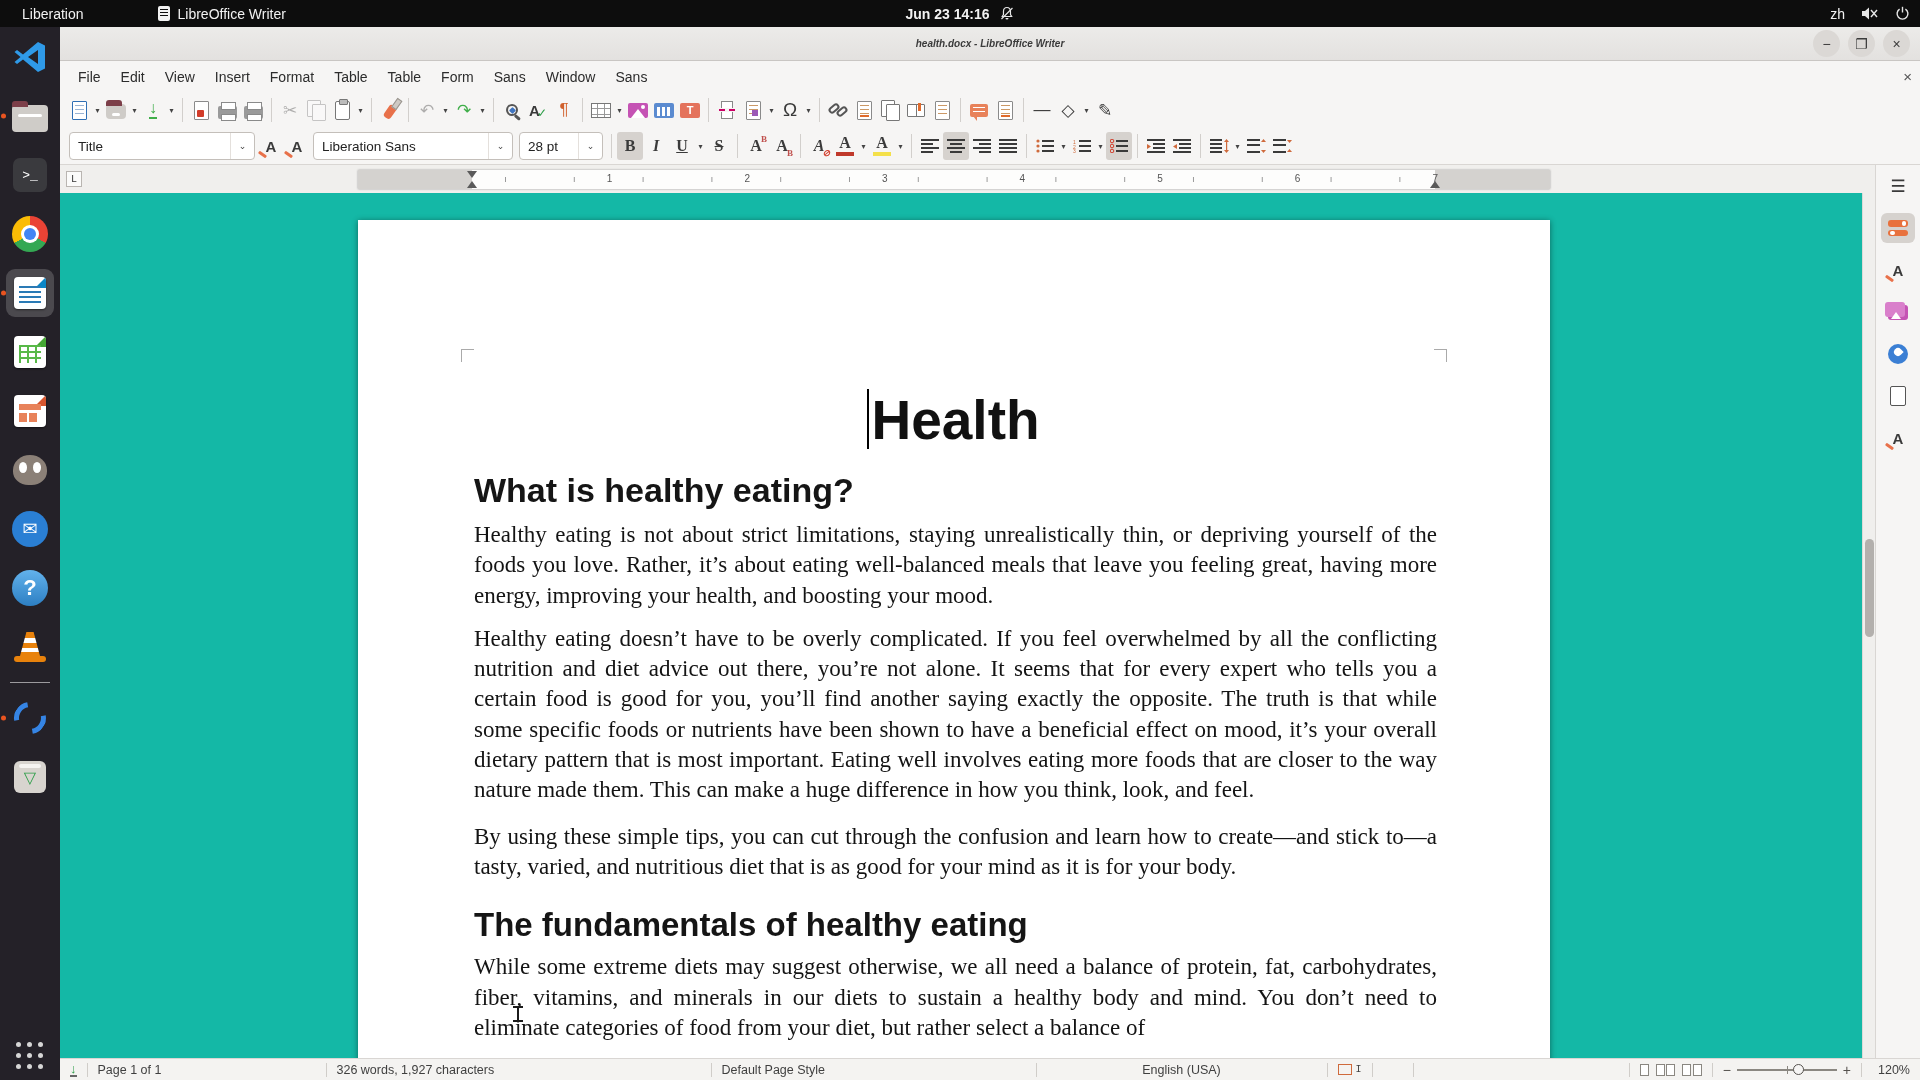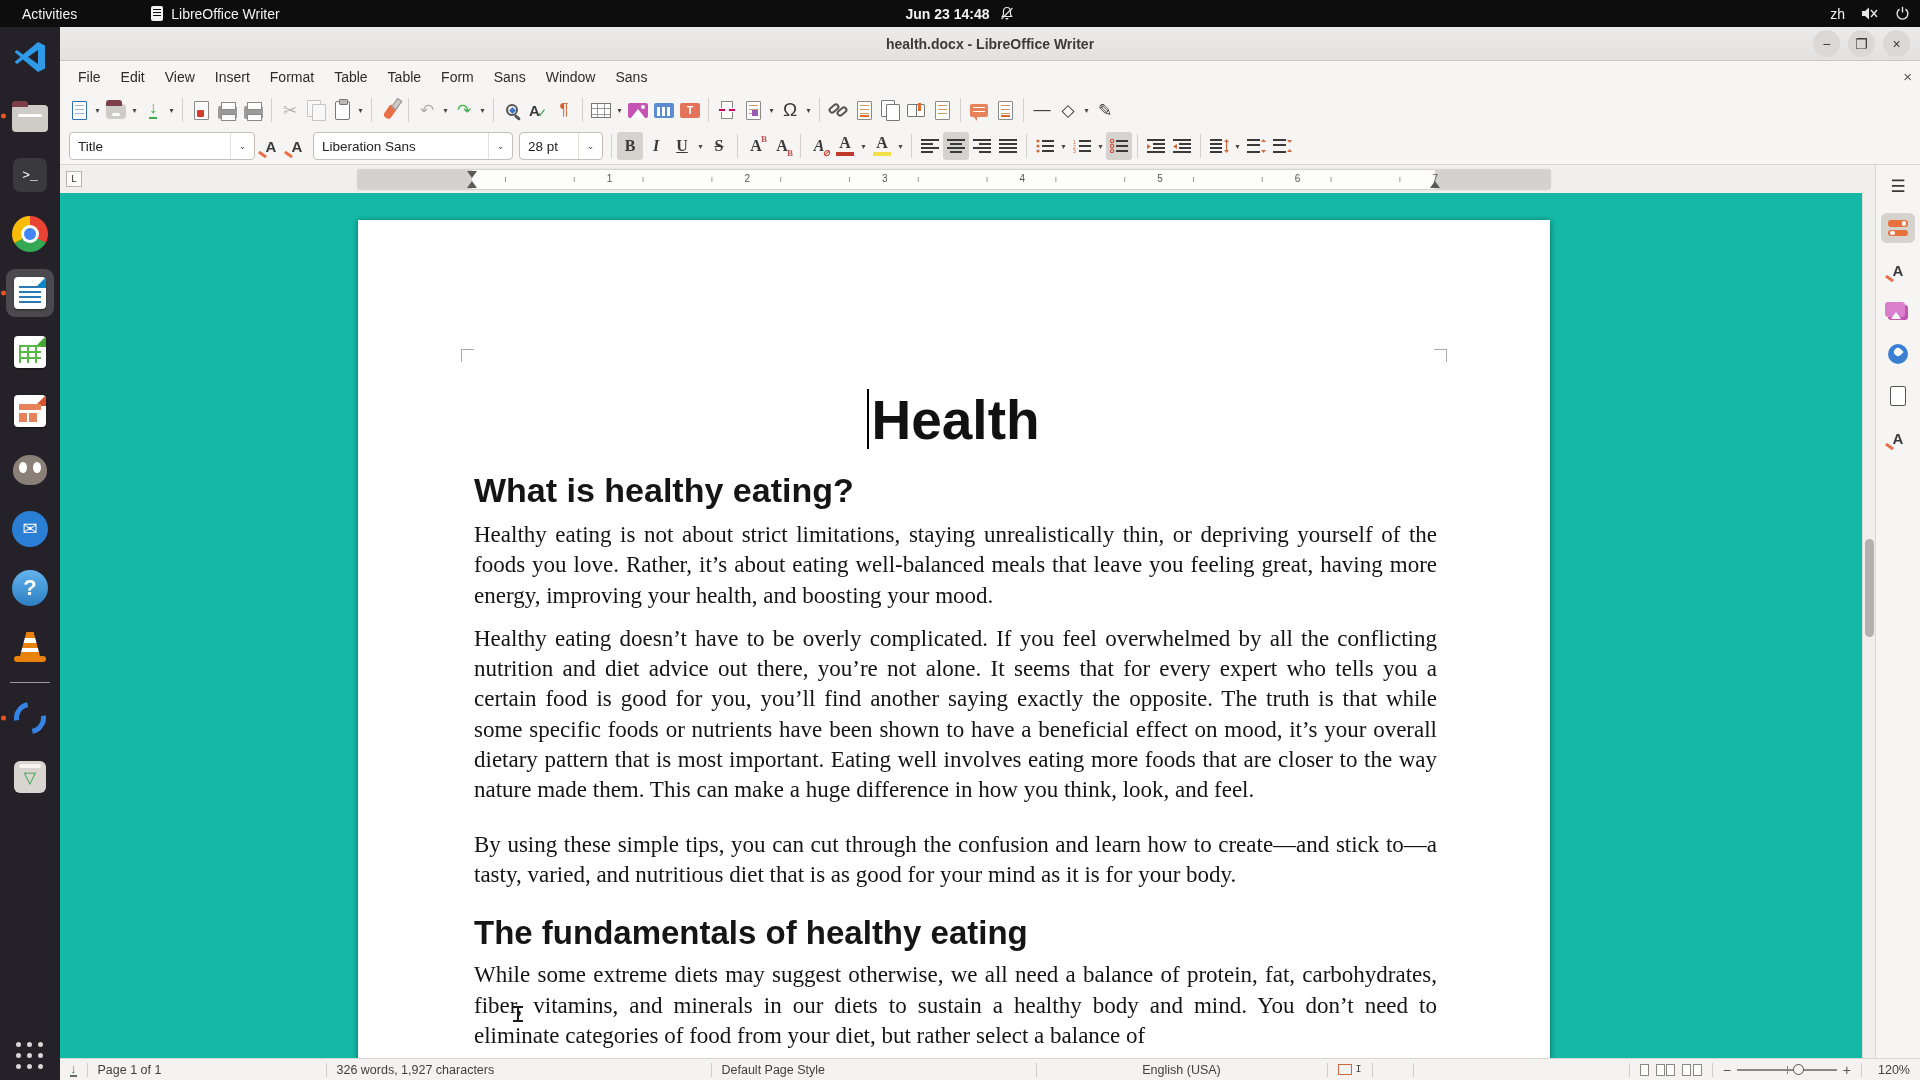--- a/index.html
+++ b/index.html
@@ -60,21 +60,21 @@
   .update-ic { width:32px; height:32px; border-radius:50%; border:5px solid #3584e4; border-top-color:transparent; border-bottom-color:transparent; transform:rotate(35deg); }
   .trash-ic { width:32px; height:32px; background:#d8d4cf; border-radius:6px; display:flex; align-items:center; justify-content:center; color:#2e9e49; font-size:16px; position:relative; }
   .trash-ic::before { content:""; position:absolute; top:3px; left:5px; right:5px; height:4px; background:#f5f3f1; border-radius:2px; }
   .vscode-ic svg { display:block; }
   .appgrid { width:34px; height:34px; display:grid; grid-template-columns:repeat(3,1fr); gap:5px; padding:3px; }
   .appgrid i { width:5px; height:5px; border-radius:50%; background:#d6d6d6; }
 
   
   .window { position:absolute; left:60px; top:27px; width:1860px; height:1053px; display:flex; flex-direction:column; background:#f6f5f4; }
   .titlebar { height:34px; background:linear-gradient(#ecebe9,#e3e1df); border-bottom:1px solid #c9c6c3; position:relative; display:flex; align-items:center; justify-content:center; }
-  .titlebar .wtitle { font-size:14px; font-weight:bold; color:#3b3b3b; }
+  .titlebar .wtitle { font-size:10px; font-weight:bold; color:#3b3b3b;font-style:italic; }
   .win-btns { position:absolute; right:10px; top:3px; display:flex; gap:8px; }
   .win-btn { width:27px; height:27px; border-radius:50%; background:#dbd8d5; color:#3b3b3b; display:flex; align-items:center; justify-content:center; font-size:14px; }
   .menubar { height:31px; background:#f6f5f4; display:flex; align-items:center; padding-left:8px; font-size:14px; color:#2c2c2c; position:relative; }
   .menu-item { padding:4px 10px; border-radius:3px; }
   .menu-close { position:absolute; right:8px; font-size:15px; color:#555; }
 
   
   .toolbar1 { height:36px; display:flex; align-items:center; padding-left:6px; background:#f6f5f4; }
   .toolbar2 { height:37px; display:flex; align-items:center; padding-left:6px; background:#f6f5f4; border-bottom:1px solid #d9d6d3; }
   .tsep { width:1px; height:24px; background:#d2cfcc; margin:0 5px; flex:0 0 auto; }
@@ -202,27 +202,27 @@
   .zs-line::before { content:""; position:absolute; left:50%; top:-3px; width:1.5px; height:8px; background:#8a8781; }
   .zs-knob { position:absolute; left:56px; top:-5px; width:11px; height:11px; border-radius:50%; background:#f6f5f4; border:1.5px solid #55524e; }
   .zs-pm { font-size:14px; color:#55524e; line-height:1; }
 
   .mini { font-size:10px; }
 </style>
 </head>
 <body>
 
 <div class="topbar">
-  <div class="tb-activities">Activities</div>
+  <div class="tb-activities">Liberation</div>
   <div class="tb-app">
     <span class="tb-doc-glyph"></span>
     <span>LibreOffice Writer</span>
   </div>
   <div class="tb-clock">
-    <span>Jun 23 14:48</span>
+    <span>Jun 23 14:16</span>
     <svg width="15" height="15" viewBox="0 0 15 15">
       <path d="M7.5 1.5 C5 1.5 4 3.5 4 5.5 L4 8.5 L2.8 10.5 L12.2 10.5 L11 8.5 L11 5.5 C11 3.5 10 1.5 7.5 1.5 Z" fill="none" stroke="#e6e6e6" stroke-width="1.2"></path>
       <path d="M6 12 a1.5 1.5 0 0 0 3 0" fill="#e6e6e6"></path>
       <line x1="2" y1="13" x2="13" y2="2" stroke="#e6e6e6" stroke-width="1.2"></line>
     </svg>
   </div>
   <div class="tb-right">
     <span>zh</span>
     <svg width="18" height="15" viewBox="0 0 18 15">
       <polygon points="1,5 4,5 8,1.5 8,13.5 4,10 1,10" fill="#e6e6e6"></polygon>
@@ -653,21 +653,21 @@
       </div>
       <div class="docarea">
         <div class="page">
           <span class="corner tl"></span>
           <span class="corner tr"></span>
           <div class="pcontent">
             <div class="doc-title">Health</div>
             <div class="doc-h1">What is healthy eating?</div>
             <div class="doc-p">Healthy eating is not about strict limitations, staying unrealistically thin, or depriving yourself of the foods you love. Rather, it’s about eating well-balanced meals that leave you feeling great, having more energy, improving your health, and boosting your mood.</div>
             <div class="doc-p">Healthy eating doesn’t have to be overly complicated. If you feel overwhelmed by all the conflicting nutrition and diet advice out there, you’re not alone. It seems that for every expert who tells you a certain food is good for you, you’ll find another saying exactly the opposite. The truth is that while some specific foods or nutrients have been shown to have a beneficial effect on mood, it’s your overall dietary pattern that is most important. Eating well involves eating more foods that are closer to the way nature made them. This can make a huge difference in how you think, look, and feel.</div>
-            <div class="doc-p" style="margin-top:24px">By using these simple tips, you can cut through the confusion and learn how to create—and stick to—a tasty, varied, and nutritious diet that is as good for your mind as it is for your body.</div>
+            <div class="doc-p" style="margin-top:16px">By using these simple tips, you can cut through the confusion and learn how to create—and stick to—a tasty, varied, and nutritious diet that is as good for your mind as it is for your body.</div>
             <div class="doc-h2">The fundamentals of healthy eating</div>
             <div class="doc-p" style="margin-top:6px">While some extreme diets may suggest otherwise, we all need a balance of protein, fat, carbohydrates, fiber, vitamins, and minerals in our diets to sustain a healthy body and mind. You don’t need to eliminate categories of food from your diet, but rather select a balance of</div>
           </div>
           <span class="caret"></span>
           <span class="ibeam"></span>
         </div>
         <div class="vscroll">
           <span class="thumb"></span>
         </div>
       </div>

